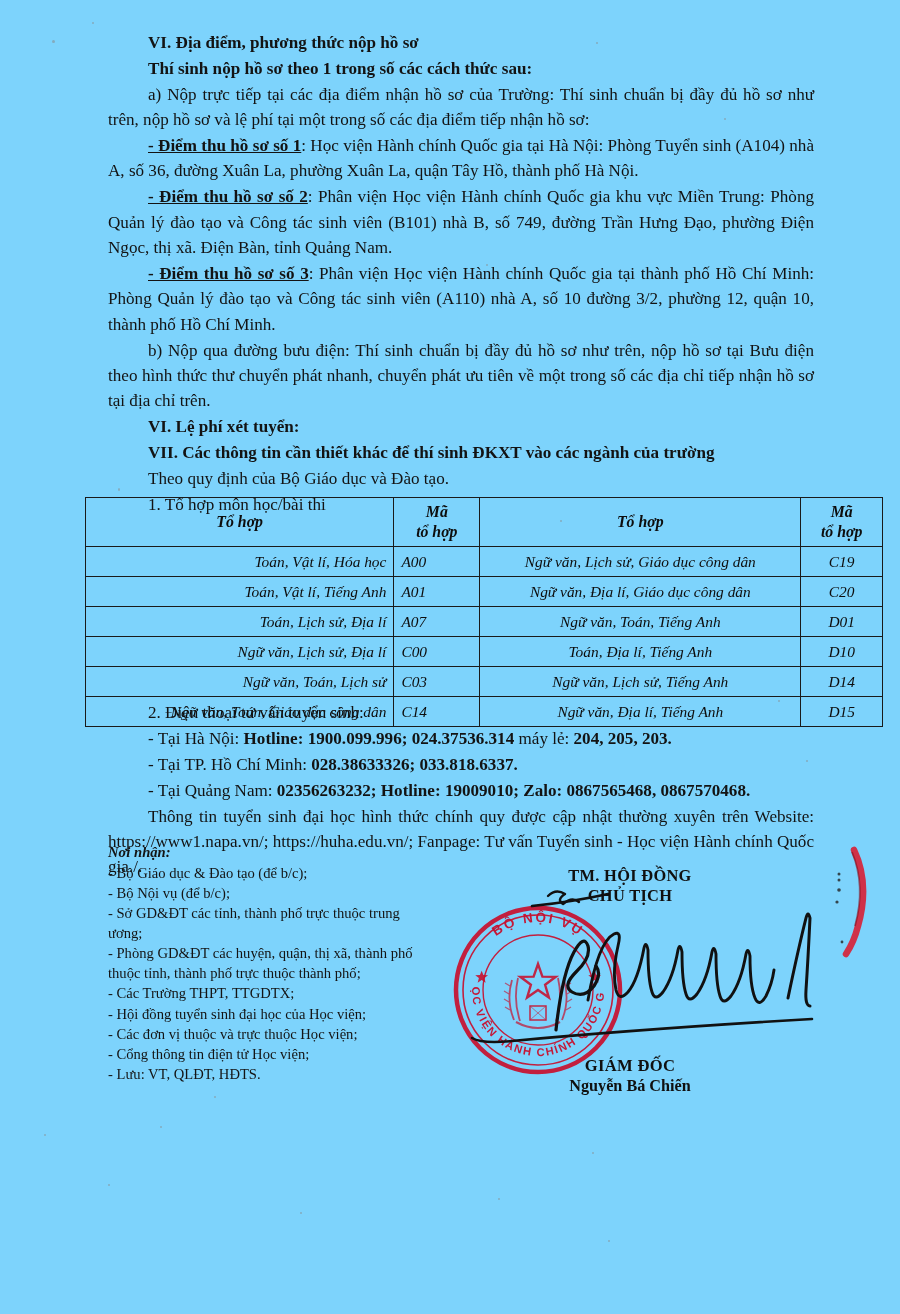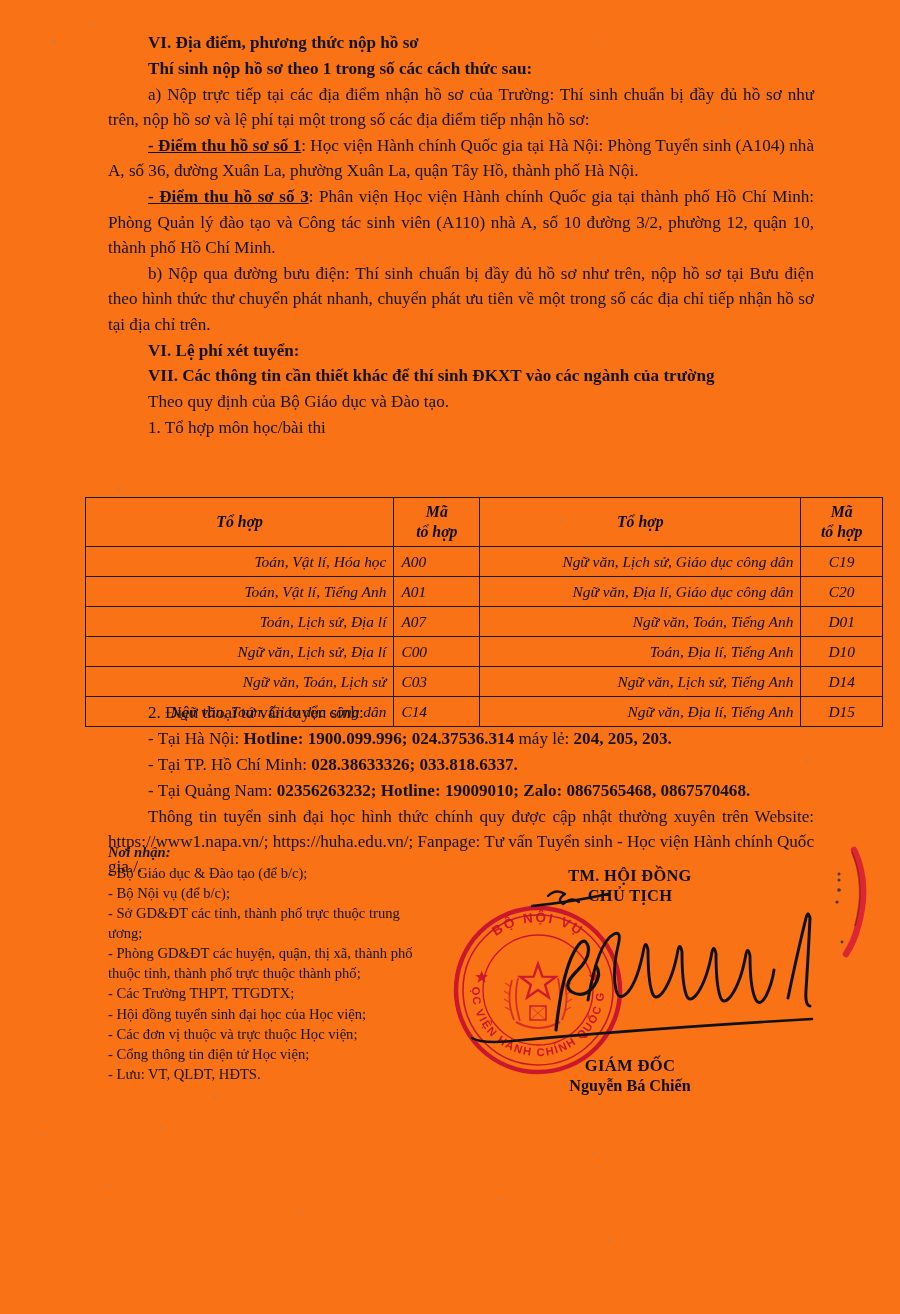--- a/index.html
+++ b/index.html
@@ -9,21 +9,21 @@
     background: #ffffff;
   }
   body {
     font-family: "Liberation Serif", "DejaVu Serif", serif;
     color: #111111;
   }
   #page {
     position: relative;
     width: 900px;
     height: 1314px;
-    background: #f97316;
+    background: #7dd3fc;
     overflow: hidden;
   }
 
   
   .doc-body {
     position: absolute;
     left: 108px;
     top: 30px;
     width: 706px;
     font-size: 17.1px;
@@ -63,21 +63,21 @@
     font-weight: bold;
     font-style: italic;
     text-align: center;
     line-height: 1.25;
     font-size: 15.8px;
     height: 42px;
   }
   table.combos td { height: 23px; }
   .c-name { width: 276px; text-align: right; }
   .c-code { width: 66px;  text-align: left; }
-  .c-name2{ width: 288px; text-align: right; }
+  .c-name2{ width: 288px; text-align: center; }
   .c-code2{ width: 62px;  text-align: center; }
 
   
   .recipients {
     position: absolute;
     left: 108px;
     top: 842px;
     width: 310px;
     font-size: 14.6px;
     line-height: 1.375;
@@ -173,20 +173,23 @@
     <p class="p h">VI. Địa điểm, phương thức nộp hồ sơ</p>
 
     <p class="p h">Thí sinh nộp hồ sơ theo 1 trong số các cách thức sau:</p>
 
     <p class="p">a) Nộp trực tiếp tại các địa điểm nhận hồ sơ của Trường: Thí sinh chuẩn bị đầy đủ hồ sơ như trên, nộp hồ sơ và lệ phí tại một trong số các địa điểm tiếp nhận hồ sơ:</p>
 
     <p class="p">
       <span class="bu">- Điểm thu hồ sơ số 1</span><span>: Học viện Hành chính Quốc gia tại Hà Nội: Phòng Tuyển sinh (A104) nhà A, số 36, đường Xuân La, phường Xuân La, quận Tây Hồ, thành phố Hà Nội.</span>
     </p>
 
+    <p class="p">
+      <span class="bu">- Điểm thu hồ sơ số 2</span><span>: Phân viện Học viện Hành chính Quốc gia khu vực Miền Trung: Phòng Quản lý đào tạo và Công tác sinh viên (B101) nhà B, số 749, đường Trần Hưng Đạo, phường Điện Ngọc, thị xã. Điện Bàn, tỉnh Quảng Nam.</span>
+    </p>
 
     <p class="p">
       <span class="bu">- Điểm thu hồ sơ số 3</span><span>: Phân viện Học viện Hành chính Quốc gia tại thành phố Hồ Chí Minh: Phòng Quản lý đào tạo và Công tác sinh viên (A110) nhà A, số 10 đường 3/2, phường 12, quận 10, thành phố Hồ Chí Minh.</span>
     </p>
 
     <p class="p">b) Nộp qua đường bưu điện: Thí sinh chuẩn bị đầy đủ hồ sơ như trên, nộp hồ sơ tại Bưu điện theo hình thức thư chuyển phát nhanh, chuyển phát ưu tiên về một trong số các địa chỉ tiếp nhận hồ sơ tại địa chỉ trên.</p>
 
     <p class="p h">VI. Lệ phí xét tuyển:</p>
 
     <p class="p h">VII. Các thông tin cần thiết khác để thí sinh ĐKXT vào các ngành của trường</p>

